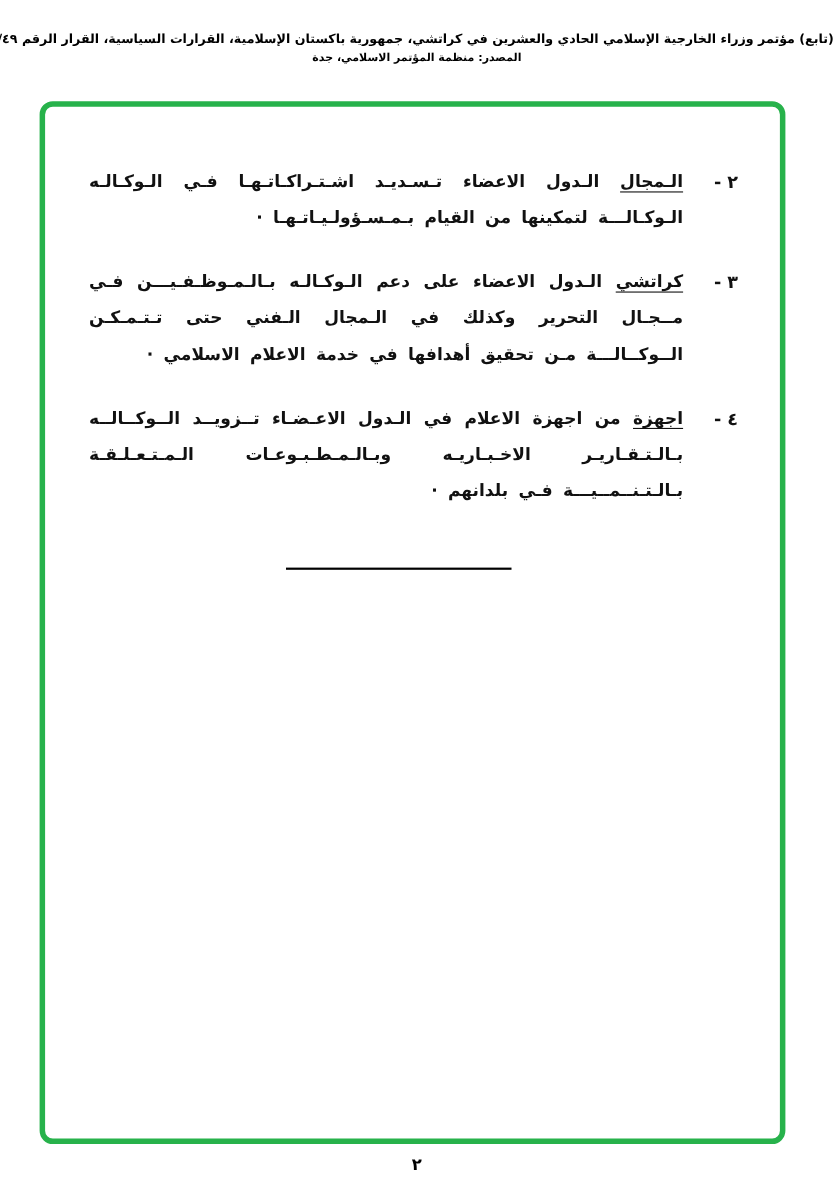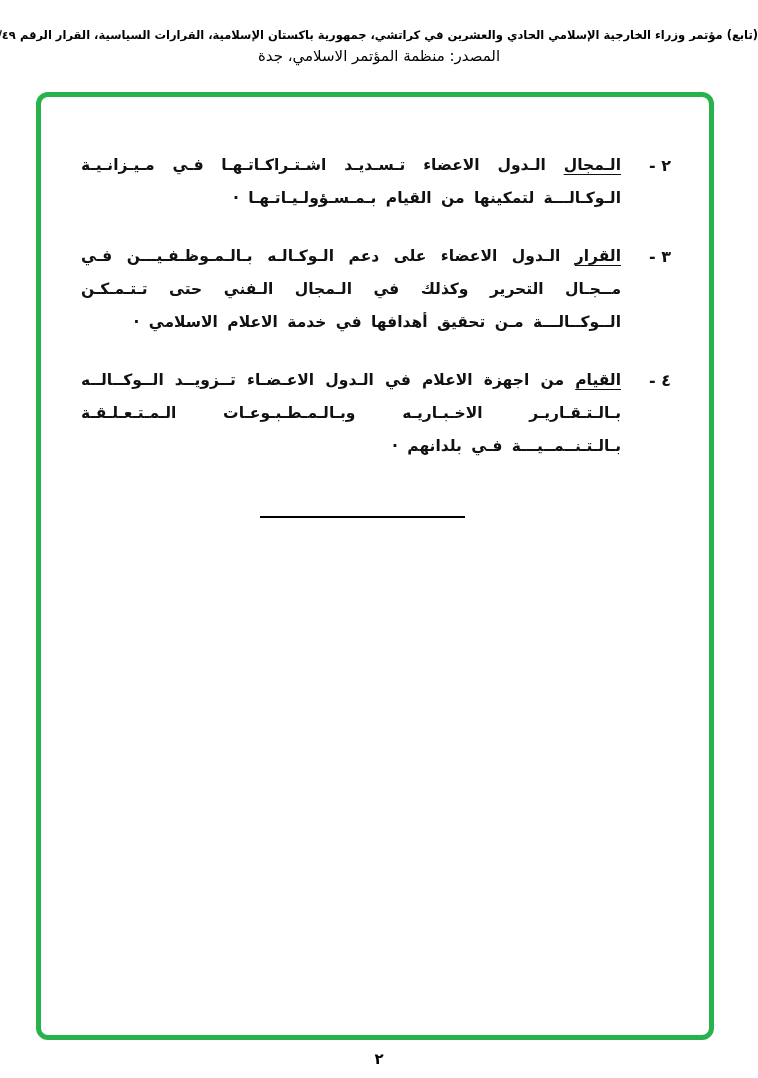--- a/index.html
+++ b/index.html
@@ -24,22 +24,22 @@
     direction: rtl;
   }
   .header-line1 {
     font-size: 11.5px;
     font-weight: bold;
     letter-spacing: 0;
     white-space: nowrap;
     color: #000000;
   }
   .header-line2 {
-    font-size: 15px;
-    font-weight: normal;
+    font-size: 10px;
+    font-weight: bold;
     margin-top: 5px;
     color: #000000;
   }
   .frame {
     position: absolute;
     left: 36px;
     top: 92px;
     width: 678px;
     height: 948px;
     border: 5px solid #27b24b;
@@ -100,31 +100,31 @@
 <div class="header">
   <div class="header-line1">(تابع) مؤتمر وزراء الخارجية الإسلامي الحادي والعشرين في كراتشي، جمهورية باكستان الإسلامية، القرارات السياسية، القرار الرقم ٢١/٤٩ - س</div>
   <div class="header-line2">المصدر: منظمة المؤتمر الاسلامي، جدة</div>
 </div>
 
 <div class="frame">
   <div class="content">
 
     <div class="item">
       <span class="num">٢ -</span>
-      <p class="text"><span class="lead">الـمجال</span> <span>الـدول الاعضاء تـسـديـد اشـتـراكـاتـهـا فـي مـيـزانـيـة الـوكـالـــة لتمكينها من القيام بـمـسـؤولـيـاتـهـا ·</span></p>
+      <p class="text"><span class="lead">الـمجال</span> <span>الـدول الاعضاء تـسـديـد اشـتـراكـاتـهـا فـي الـوكـالـه الـوكـالـــة لتمكينها من القيام بـمـسـؤولـيـاتـهـا ·</span></p>
     </div>
 
     <div class="item">
       <span class="num">٣ -</span>
-      <p class="text"><span class="lead">القرار</span> <span>الـدول الاعضاء على دعم الـوكـالـه بـالـمـوظـفـيـــن فـي مــجـال التحرير وكذلك في الـمجال الـفني حتى تـتـمـكـن الــوكــالـــة مـن تحقيق أهدافها في خدمة الاعلام الاسلامي ·</span></p>
+      <p class="text"><span class="lead">كراتشي</span> <span>الـدول الاعضاء على دعم الـوكـالـه بـالـمـوظـفـيـــن فـي مــجـال التحرير وكذلك في الـمجال الـفني حتى تـتـمـكـن الــوكــالـــة مـن تحقيق أهدافها في خدمة الاعلام الاسلامي ·</span></p>
     </div>
 
     <div class="item">
       <span class="num">٤ -</span>
-      <p class="text"><span class="lead">القيام</span> <span>من اجهزة الاعلام في الـدول الاعـضـاء تــزويــد الــوكــالــه بـالـتـقـاريـر الاخـبـاريـه وبـالـمـطـبـوعـات الـمـتـعـلـقـة بـالـتـنــمــيـــة فـي بلدانهم ·</span></p>
+      <p class="text"><span class="lead">اجهزة</span> <span>من اجهزة الاعلام في الـدول الاعـضـاء تــزويــد الــوكــالــه بـالـتـقـاريـر الاخـبـاريـه وبـالـمـطـبـوعـات الـمـتـعـلـقـة بـالـتـنــمــيـــة فـي بلدانهم ·</span></p>
     </div>
 
     <div class="separator"></div>
 
   </div>
 </div>
 
 <div class="page-number">٢</div>
 
 </body></html>

